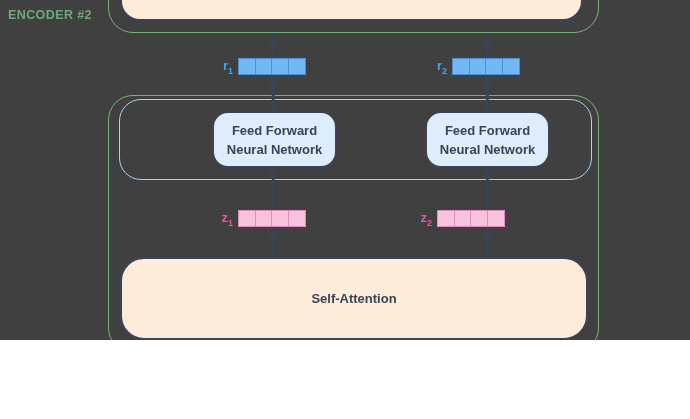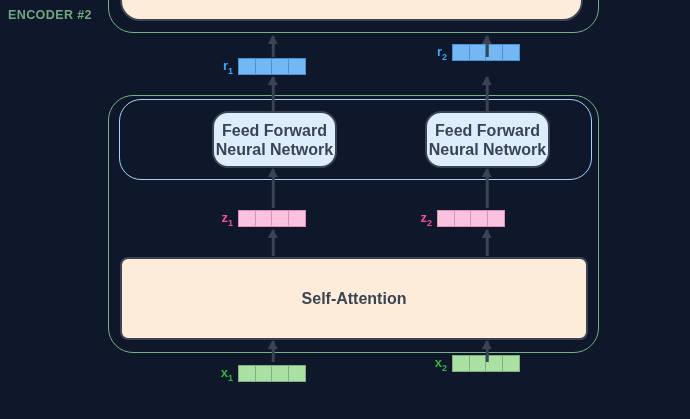--- a/index.html
+++ b/index.html
@@ -1,17 +1,17 @@
 <!DOCTYPE html>
 <html style="--dark: #3b4355; --sage_border: #77b184; --sage_label: #6fa87c; --peach_fill: #fdecd9; --ffnn_fill: #deedfb; --lightblue_border: #a5d2f7; --blue_fill: #73b8f3; --blue_border: #4a90d8; --blue_label: #3da8f4; --pink_fill: #f9c2dd; --pink_border: #df8cbe; --pink_label: #ee4f9f; --green_fill: #a8e1a1; --green_border: #86aa86; --green_label: #35b43c; --word_green: #2ec92e; --text_dark: #3a4454;"><head>
 <meta charset="utf-8">
 <style>
   html,body{margin:0;padding:0;background:#ffffff;}
   .canvas{
-    position:relative;width:690px;height:419px;overflow:hidden;background:#0f172a;
+    position:relative;width:690px;height:340px;overflow:hidden;background:#404040;
     font-family:"Liberation Sans", sans-serif;
   }
   
   .enc-box{
     position:absolute;border:1.6px solid var(--sage_border,#77b184);
     border-radius:25px;background:transparent;z-index:1;
   }
   
   .enc-label{
     position:absolute;font-size:12.5px;font-weight:600;letter-spacing:.4px;
@@ -22,21 +22,21 @@
     position:absolute;border:2.5px solid var(--dark,#3b4355);border-radius:22px;
     box-sizing:border-box;display:flex;align-items:center;justify-content:center;
     z-index:2;
   }
   .peach{background:var(--peach_fill,#fdecd9);}
   .ffnn{
     background:var(--ffnn_fill,#deedfb);border-radius:16px;
     flex-direction:column;z-index:3;
   }
   .ffnn .bline, .sa-text{
-    font-size:16px;font-weight:600;color:var(--text_dark,#3a4454);line-height:19px;
+    font-size:13px;font-weight:600;color:var(--text_dark,#3a4454);line-height:19px;
     text-align:center;
   }
   
   .ffnn-layer{
     position:absolute;border:1.6px solid var(--lightblue_border,#a5d2f7);
     border-radius:22px;z-index:2;
   }
   
   .arrow{
     position:absolute;width:2.5px;background:var(--dark,#3b4355);
@@ -84,21 +84,21 @@
 
   <div class="vec blue" style="left:238px;top:58px">
     <span class="vlabel"><span>r</span><sub>1</sub></span>
     <span class="cells">
         <i></i>
         <i></i>
         <i></i>
         <i></i>
       </span>
   </div>
-  <div class="vec blue" style="left:452px;top:44px">
+  <div class="vec blue" style="left:452px;top:58px">
     <span class="vlabel"><span>r</span><sub>2</sub></span>
     <span class="cells">
         <i></i>
         <i></i>
         <i></i>
         <i></i>
       </span>
   </div>
 
   <div class="arrow" style="left:273px;top:77px;height:34px"></div>
@@ -134,21 +134,21 @@
         <i></i>
         <i></i>
         <i></i>
         <i></i>
       </span>
   </div>
 
   <div class="arrow" style="left:273px;top:230px;height:26px"></div>
   <div class="arrow" style="left:487px;top:230px;height:26px"></div>
 
-  <div class="dark-box peach" style="left:120px;top:257px;width:468px;height:83px;border-radius:8px">
+  <div class="dark-box peach" style="left:120px;top:257px;width:468px;height:83px;border-radius:24px">
     <span class="sa-text">Self-Attention</span>
   </div>
 
   <div class="arrow" style="left:273px;top:341px;height:21px"></div>
   <div class="arrow" style="left:487px;top:341px;height:21px"></div>
 
   <div class="vec green" style="left:238px;top:365px">
     <span class="vlabel"><span>x</span><sub>1</sub></span>
     <span class="cells">
         <i></i>

